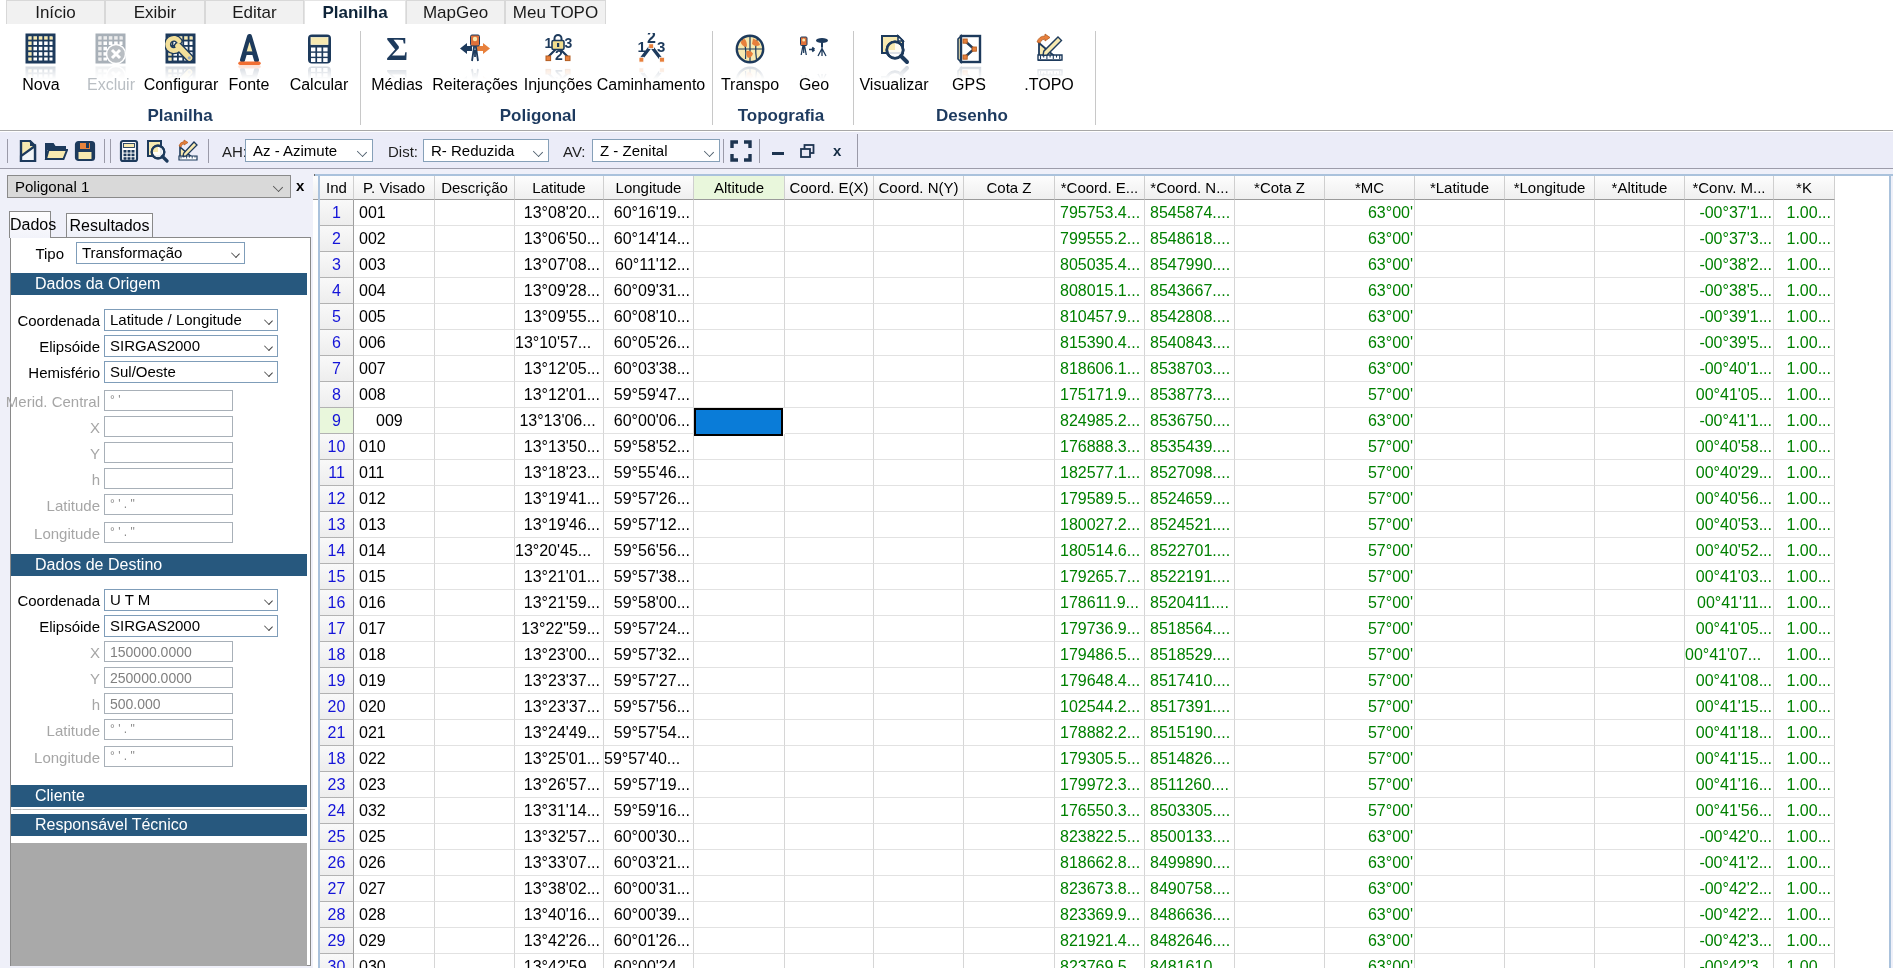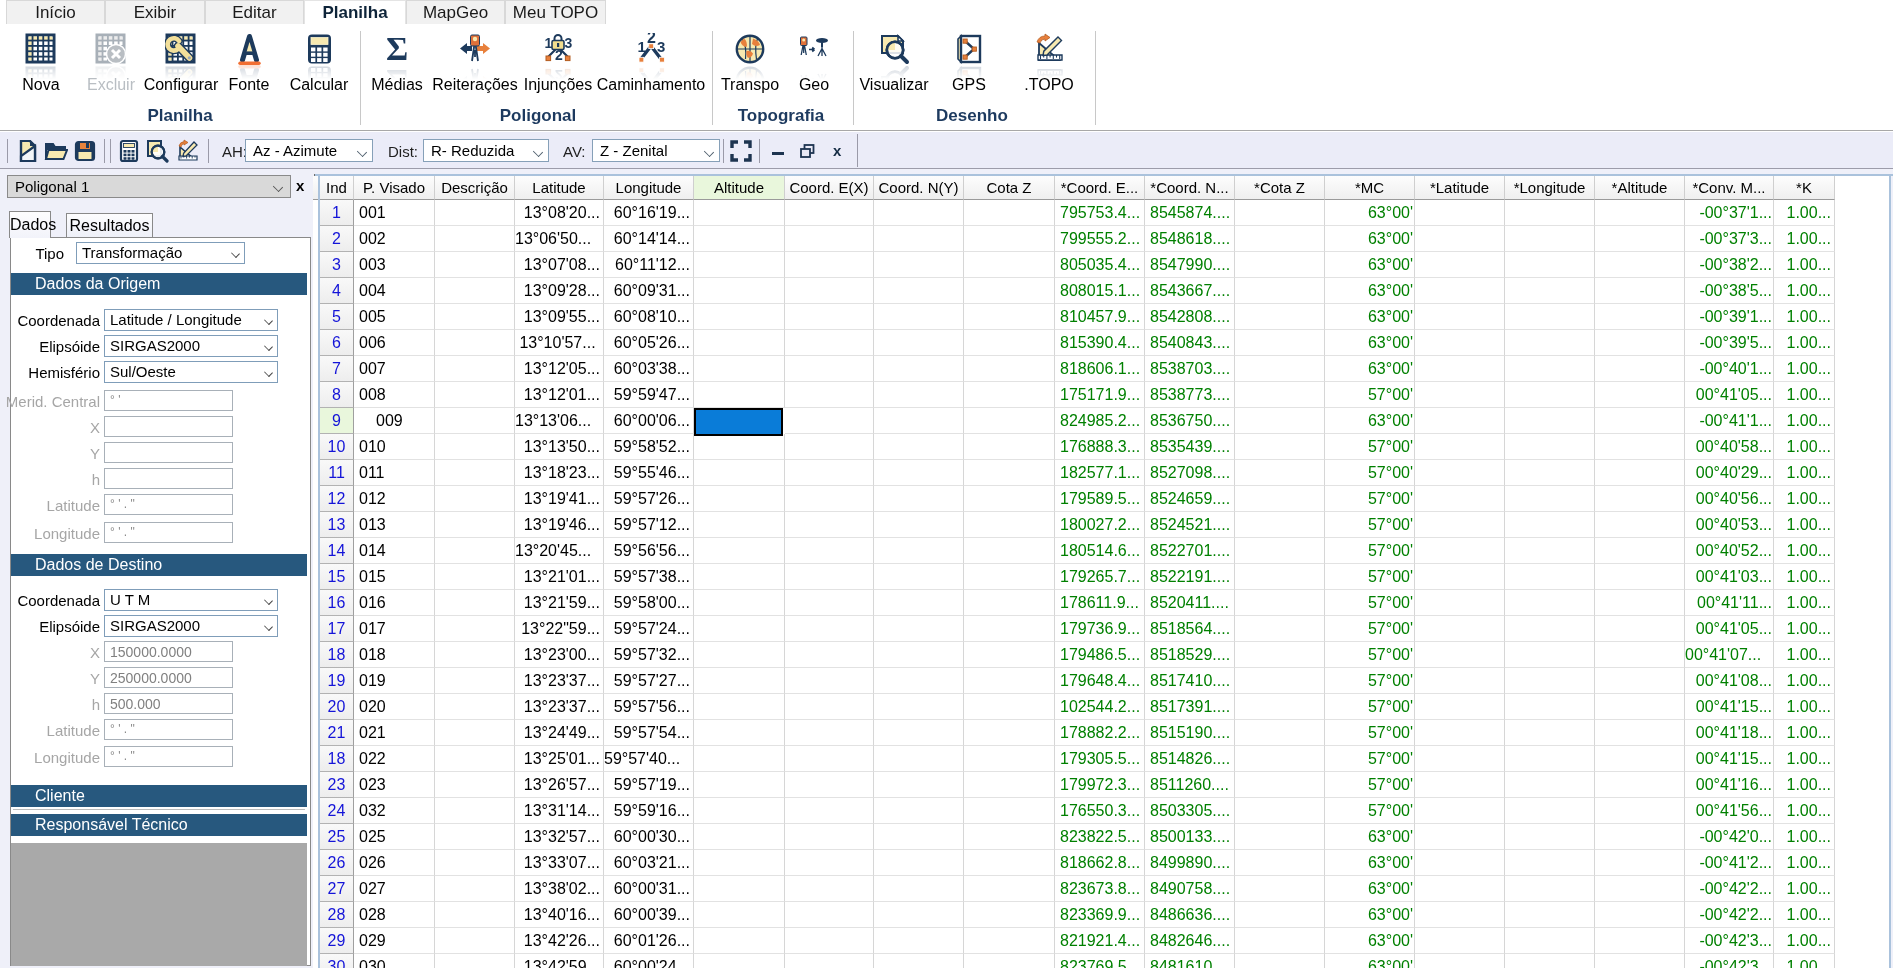--- a/index.html
+++ b/index.html
@@ -360,21 +360,21 @@
 <div class="cell " style="left:922px;top:24px;width:90px;"></div>
 <div class="cell grn" style="left:1012px;top:24px;width:90px;text-align:right;padding-right:1px">63°00'</div>
 <div class="cell " style="left:1102px;top:24px;width:90px;"></div>
 <div class="cell " style="left:1192px;top:24px;width:90px;"></div>
 <div class="cell " style="left:1282px;top:24px;width:90px;"></div>
 <div class="cell grn" style="left:1372px;top:24px;width:89px;text-align:right;padding-right:1px">-00°37'1...</div>
 <div class="cell grn" style="left:1461px;top:24px;width:61px;text-align:right;padding-right:3px">1.00...</div>
 <div class="cell ind" style="left:7px;top:50px;width:34px">2</div>
 <div class="cell " style="left:41px;top:50px;width:81px;padding-left:5px">002</div>
 <div class="cell " style="left:122px;top:50px;width:80px;"></div>
-<div class="cell " style="left:202px;top:50px;width:89px;padding-right:3px">13°06'50...</div>
+<div class="cell " style="left:202px;top:50px;width:89px;text-align:right;padding-right:3px">13°06'50...</div>
 <div class="cell " style="left:291px;top:50px;width:90px;text-align:right;padding-right:3px">60°14'14...</div>
 <div class="cell " style="left:381px;top:50px;width:91px;"></div>
 <div class="cell " style="left:472px;top:50px;width:89px;"></div>
 <div class="cell " style="left:561px;top:50px;width:90px;"></div>
 <div class="cell " style="left:651px;top:50px;width:91px;"></div>
 <div class="cell grn" style="left:742px;top:50px;width:90px;padding-left:5px">799555.2...</div>
 <div class="cell grn" style="left:832px;top:50px;width:90px;padding-left:5px">8548618....</div>
 <div class="cell " style="left:922px;top:50px;width:90px;"></div>
 <div class="cell grn" style="left:1012px;top:50px;width:90px;text-align:right;padding-right:1px">63°00'</div>
 <div class="cell " style="left:1102px;top:50px;width:90px;"></div>
@@ -432,21 +432,21 @@
 <div class="cell " style="left:922px;top:128px;width:90px;"></div>
 <div class="cell grn" style="left:1012px;top:128px;width:90px;text-align:right;padding-right:1px">63°00'</div>
 <div class="cell " style="left:1102px;top:128px;width:90px;"></div>
 <div class="cell " style="left:1192px;top:128px;width:90px;"></div>
 <div class="cell " style="left:1282px;top:128px;width:90px;"></div>
 <div class="cell grn" style="left:1372px;top:128px;width:89px;text-align:right;padding-right:1px">-00°39'1...</div>
 <div class="cell grn" style="left:1461px;top:128px;width:61px;text-align:right;padding-right:3px">1.00...</div>
 <div class="cell ind" style="left:7px;top:154px;width:34px">6</div>
 <div class="cell " style="left:41px;top:154px;width:81px;padding-left:5px">006</div>
 <div class="cell " style="left:122px;top:154px;width:80px;"></div>
-<div class="cell " style="left:202px;top:154px;width:89px;text-align:center;padding-right:3px">13°10'57...</div>
+<div class="cell " style="left:202px;top:154px;width:89px;text-align:left;padding-right:3px">13°10'57...</div>
 <div class="cell " style="left:291px;top:154px;width:90px;text-align:right;padding-right:3px">60°05'26...</div>
 <div class="cell " style="left:381px;top:154px;width:91px;"></div>
 <div class="cell " style="left:472px;top:154px;width:89px;"></div>
 <div class="cell " style="left:561px;top:154px;width:90px;"></div>
 <div class="cell " style="left:651px;top:154px;width:91px;"></div>
 <div class="cell grn" style="left:742px;top:154px;width:90px;padding-left:5px">815390.4...</div>
 <div class="cell grn" style="left:832px;top:154px;width:90px;padding-left:5px">8540843....</div>
 <div class="cell " style="left:922px;top:154px;width:90px;"></div>
 <div class="cell grn" style="left:1012px;top:154px;width:90px;text-align:right;padding-right:1px">63°00'</div>
 <div class="cell " style="left:1102px;top:154px;width:90px;"></div>
@@ -486,21 +486,21 @@
 <div class="cell " style="left:922px;top:206px;width:90px;"></div>
 <div class="cell grn" style="left:1012px;top:206px;width:90px;text-align:right;padding-right:1px">57°00'</div>
 <div class="cell " style="left:1102px;top:206px;width:90px;"></div>
 <div class="cell " style="left:1192px;top:206px;width:90px;"></div>
 <div class="cell " style="left:1282px;top:206px;width:90px;"></div>
 <div class="cell grn" style="left:1372px;top:206px;width:89px;text-align:right;padding-right:1px">00°41'05...</div>
 <div class="cell grn" style="left:1461px;top:206px;width:61px;text-align:right;padding-right:3px">1.00...</div>
 <div class="cell ind" style="left:7px;top:232px;width:34px;background:#e9f7dc">9</div>
 <div class="cell " style="left:41px;top:232px;width:81px;padding-left:22px">009</div>
 <div class="cell " style="left:122px;top:232px;width:80px;"></div>
-<div class="cell " style="left:202px;top:232px;width:89px;text-align:left;padding-right:3px">13°13'06...</div>
+<div class="cell " style="left:202px;top:232px;width:89px;text-align:center;padding-right:3px">13°13'06...</div>
 <div class="cell " style="left:291px;top:232px;width:90px;text-align:right;padding-right:3px">60°00'06...</div>
 <div class="abs" style="left:381px;top:232px;width:89px;height:28px;background:#0a7cd8;border:2px solid #000"></div>
 <div class="cell " style="left:472px;top:232px;width:89px;"></div>
 <div class="cell " style="left:561px;top:232px;width:90px;"></div>
 <div class="cell " style="left:651px;top:232px;width:91px;"></div>
 <div class="cell grn" style="left:742px;top:232px;width:90px;padding-left:5px">824985.2...</div>
 <div class="cell grn" style="left:832px;top:232px;width:90px;padding-left:5px">8536750....</div>
 <div class="cell " style="left:922px;top:232px;width:90px;"></div>
 <div class="cell grn" style="left:1012px;top:232px;width:90px;text-align:right;padding-right:1px">63°00'</div>
 <div class="cell " style="left:1102px;top:232px;width:90px;"></div>

